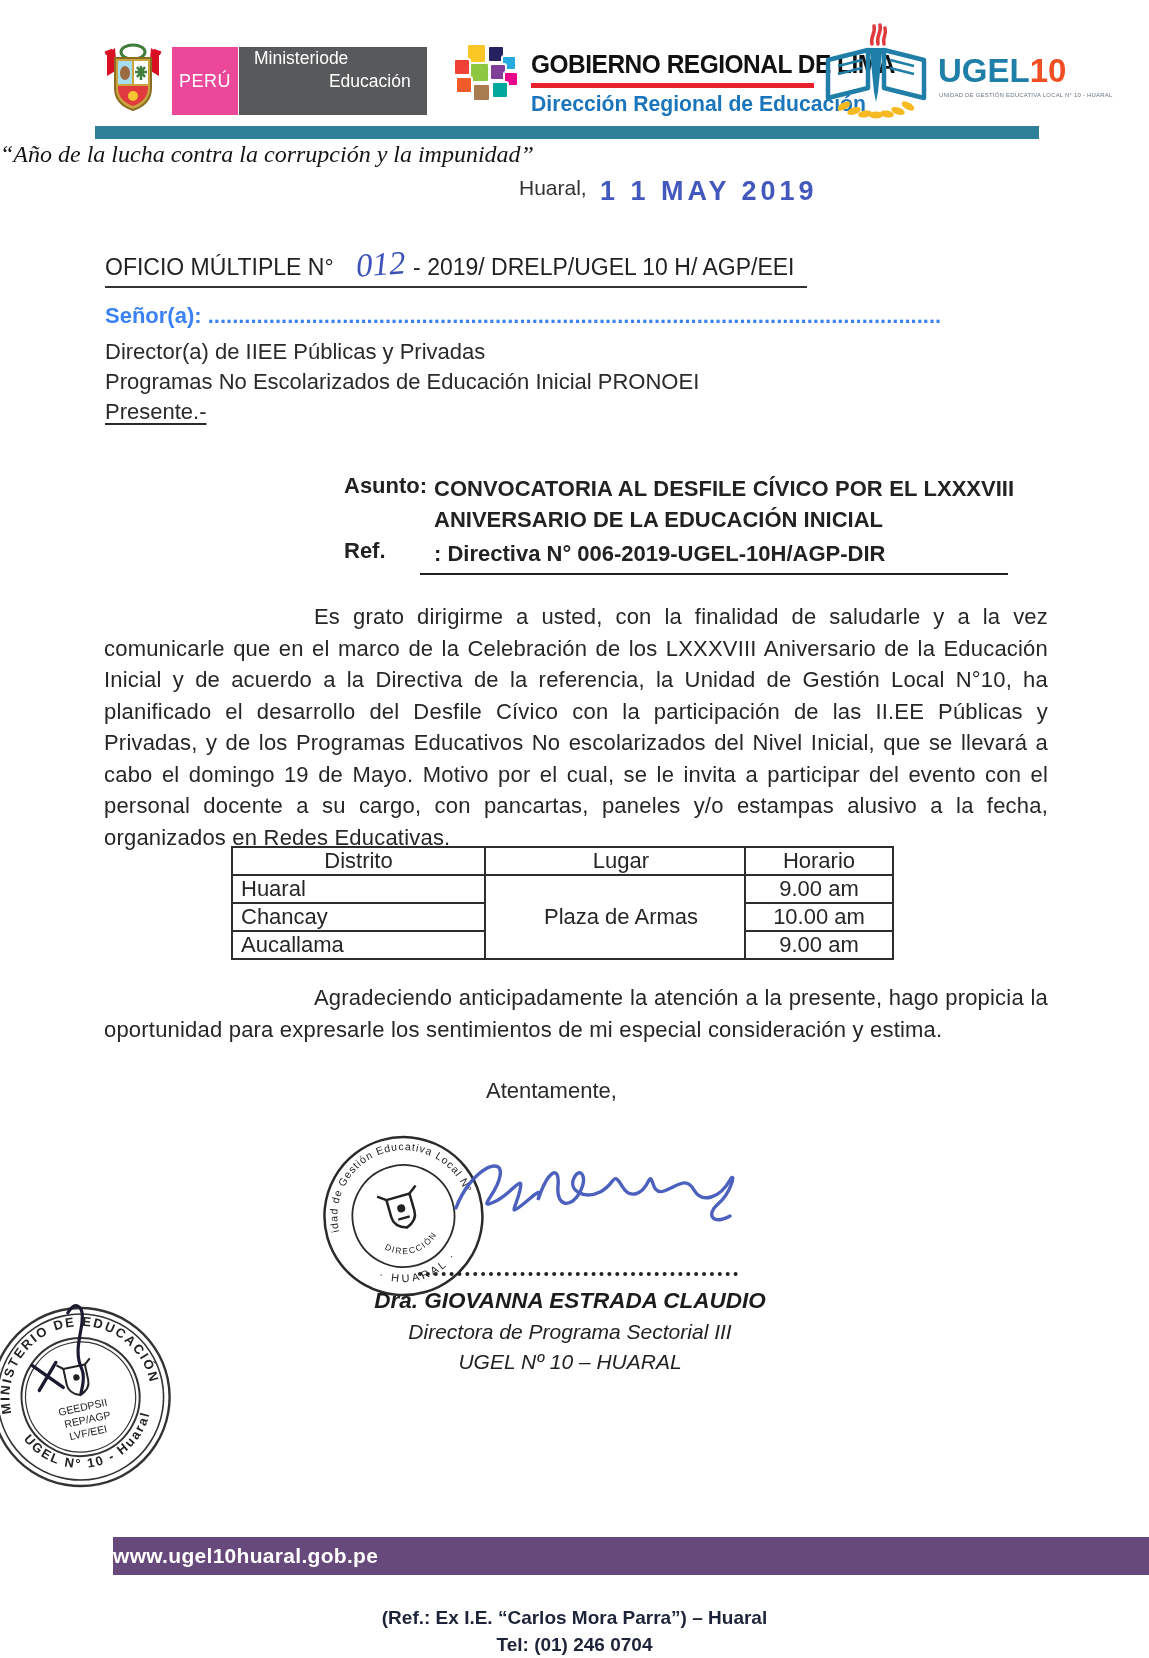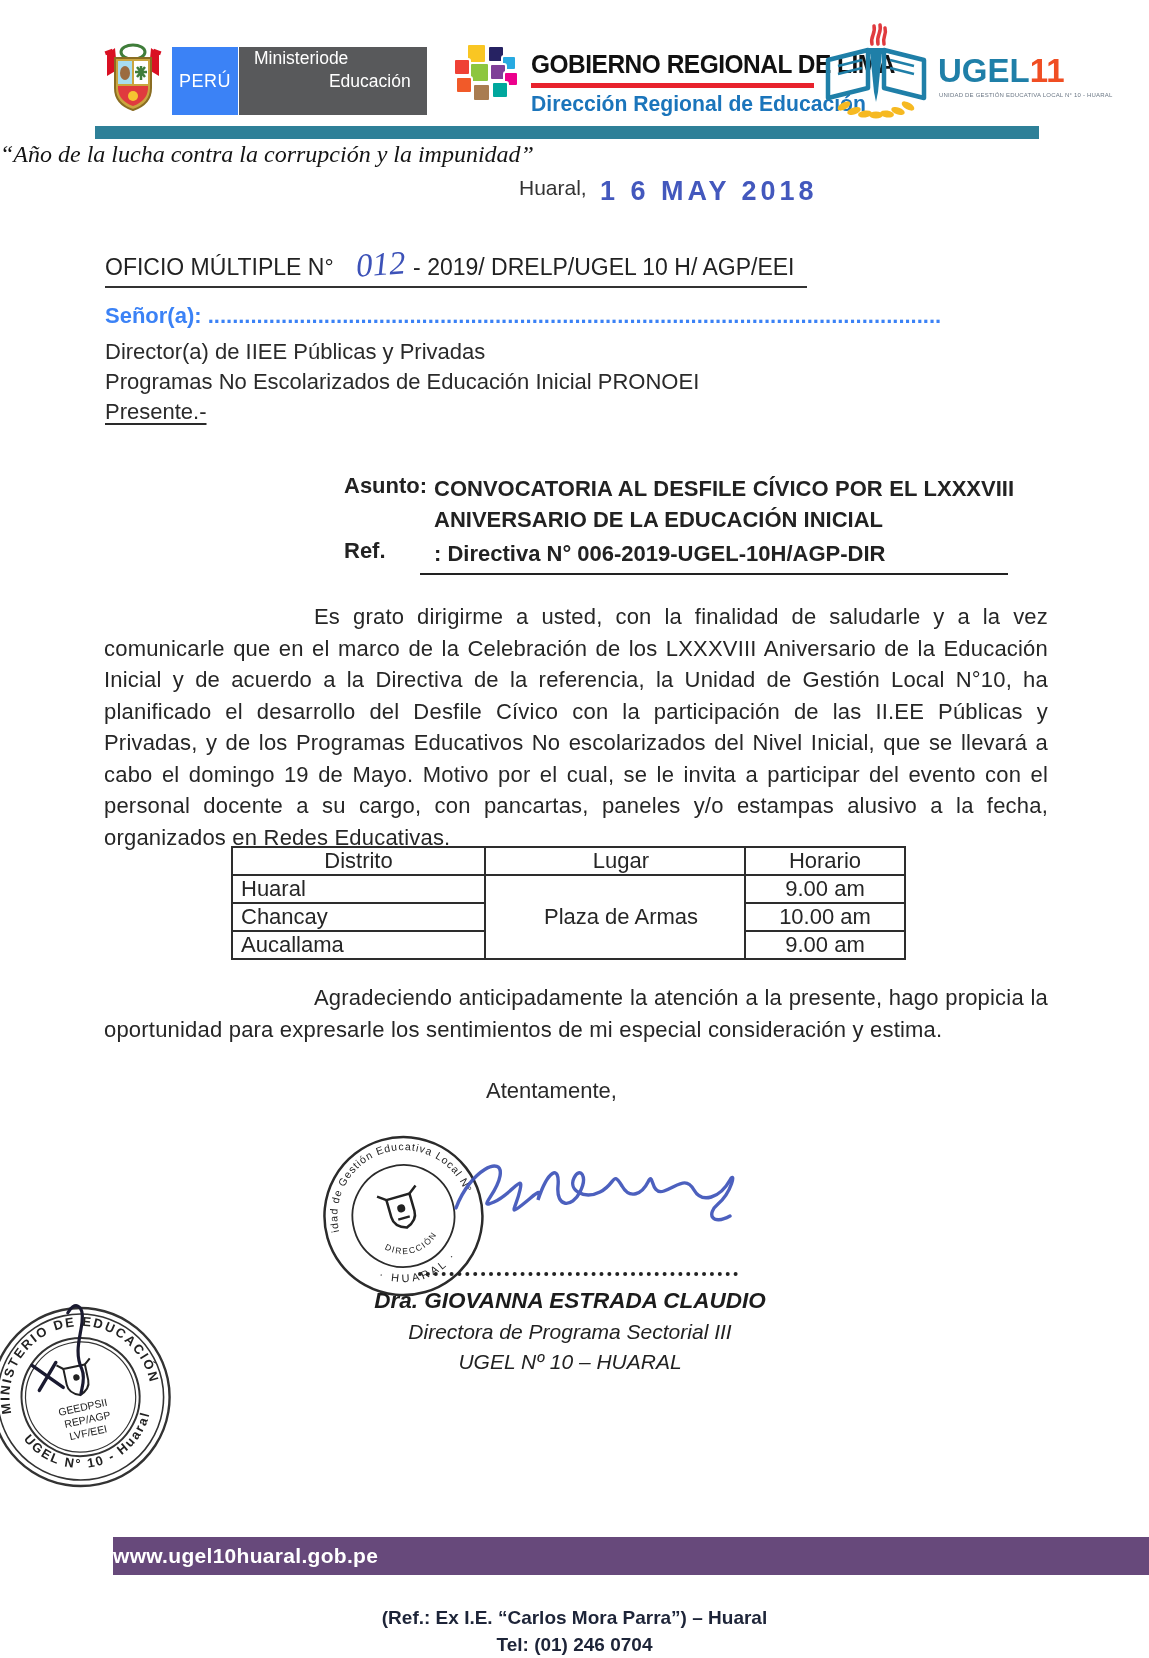--- a/index.html
+++ b/index.html
@@ -6,21 +6,21 @@
   html,body { background:#d7d7d7; }
   .page {
     position:relative; width:1149px; height:1658px; margin:0 auto;
     background:#ffffff; overflow:hidden;
     font-family:"Liberation Sans", sans-serif; color:#1f1f1f;
   }
   
   .hdr-emblem { position:absolute; left:101px; top:40px; }
   .peru-box {
     position:absolute; left:172px; top:47px; width:66px; height:68px;
-    background:#3b82f6; color:#fff; display:flex; align-items:center; justify-content:center;
+    background:#ec4899; color:#fff; display:flex; align-items:center; justify-content:center;
     font-size:18px; letter-spacing:.5px;
   }
   .ministry-box {
     position:absolute; left:239px; top:47px; width:188px; height:68px;
     background:#58595b; color:#fff; font-size:17.5px; line-height:23px;
     display:flex; flex-direction:row; justify-content:center; padding-left:15px;
   }
   .mosaic { position:absolute; left:452px; top:42px; }
   .gob-block { position:absolute; left:531px; top:49px; width:300px; }
   .gob-title { font-size:26px; font-weight:bold; color:#111; letter-spacing:-.5px;
@@ -58,21 +58,21 @@
   
   .para { position:absolute; left:104px; width:944px; font-size:22px; line-height:31.5px;
     text-align:justify; color:#262626; letter-spacing:.2px; }
   .indent { text-indent:210px; }
   
   table.sched { position:absolute; left:231px; top:846px; border-collapse:collapse; font-size:22px; color:#262626; }
   table.sched th, table.sched td { border:2px solid #2d2d2d; height:28px; padding:0 8px; font-weight:normal; }
   table.sched .c1 { width:253px; text-align:left; }
   table.sched th.c1 { text-align:center; }
   table.sched .c2 { width:260px; text-align:center;padding-left:20px; }
-  table.sched .c3 { width:160px; text-align:center; }
+  table.sched .c3 { width:148px; text-align:center; }
   
   .atentamente { position:absolute; left:486px; top:1078px; font-size:22px; color:#2a2a2a; }
   .sig-stamp { position:absolute; left:318px; top:1130px; transform:rotate(-16deg); }
   .signature-svg { position:absolute; left:448px; top:1142px; }
   .dotted-line { position:absolute; left:418px; top:1262px; width:320px; border-bottom:4px dotted #222; height:14px; }
   .sig-name { position:absolute; left:330px; top:1288px; width:480px; text-align:center;
     font-size:22.5px; font-weight:bold; font-style:italic; color:#1c1c1c; }
   .sig-title { position:absolute; left:330px; top:1320px; width:480px; text-align:center;
     font-size:21px; font-style:italic; color:#222; }
   .sig-org { position:absolute; left:330px; top:1350px; width:480px; text-align:center;
@@ -156,29 +156,29 @@
         <path d="M108 38 L68 28 L68 66 L108 76 Z"></path>
         <path d="M22 44 L46 38 M22 52 L46 46 M98 44 L74 38 M98 52 L74 46" stroke-width="2.5"></path>
       </g>
       <polygon points="54,30 66,30 62,70 58,70" fill="#1f7fa8"></polygon>
       <rect x="53" y="26" width="14" height="6" fill="#1f7fa8"></rect>
       <path d="M56 22 C54 14 60 12 58 4 M62 22 C60 13 66 11 64 3 M68 22 C66 15 71 13 69 6" fill="none" stroke="#e03a3e" stroke-width="3.5" stroke-linecap="round"></path>
       <path d="M58 70 L60 80 L62 70" fill="#1f7fa8"></path>
     </svg>
   </div>
   <div class="ugel-word">
-    <span class="u1">UGEL</span><span class="u2">11</span>
+    <span class="u1">UGEL</span><span class="u2">10</span>
   </div>
   <div class="ugel-tag">UNIDAD DE GESTIÓN EDUCATIVA LOCAL N° 10 - HUARAL</div>
 
   <div class="teal-bar"></div>
 
   <div class="quote">“Año de la lucha contra la corrupción y la impunidad”</div>
   <div class="city">Huaral,</div>
-  <div class="date-stamp">1 6 MAY  2018</div>
+  <div class="date-stamp">1 1 MAY  2019</div>
 
   <div class="oficio">
     <span class="rule">
       <span>OFICIO MÚLTIPLE N°</span><span class="hand">012</span><span>- 2019/ DRELP/UGEL 10 H/ AGP/EEI</span>
     </span>
   </div>
 
   <div class="senor">
     <span>Señor(a): </span><span>........................................................................................................................</span>
   </div>

